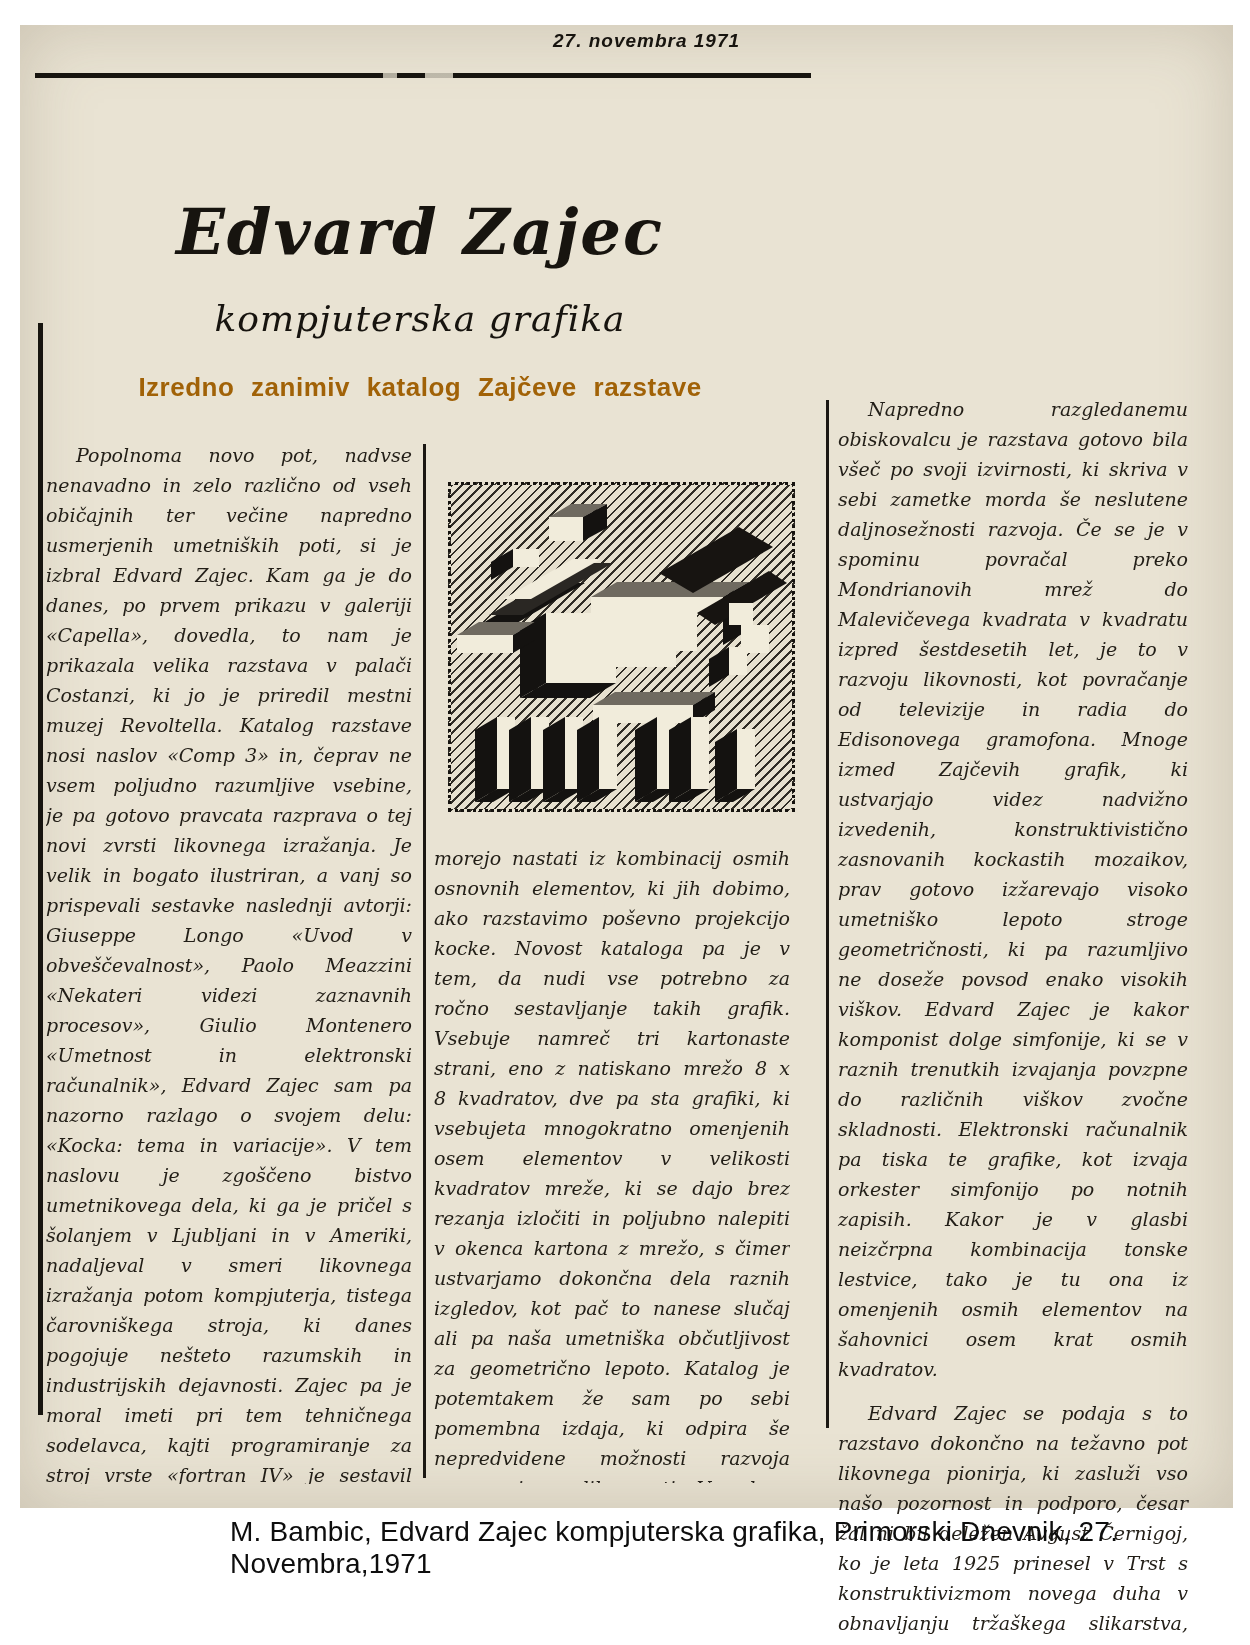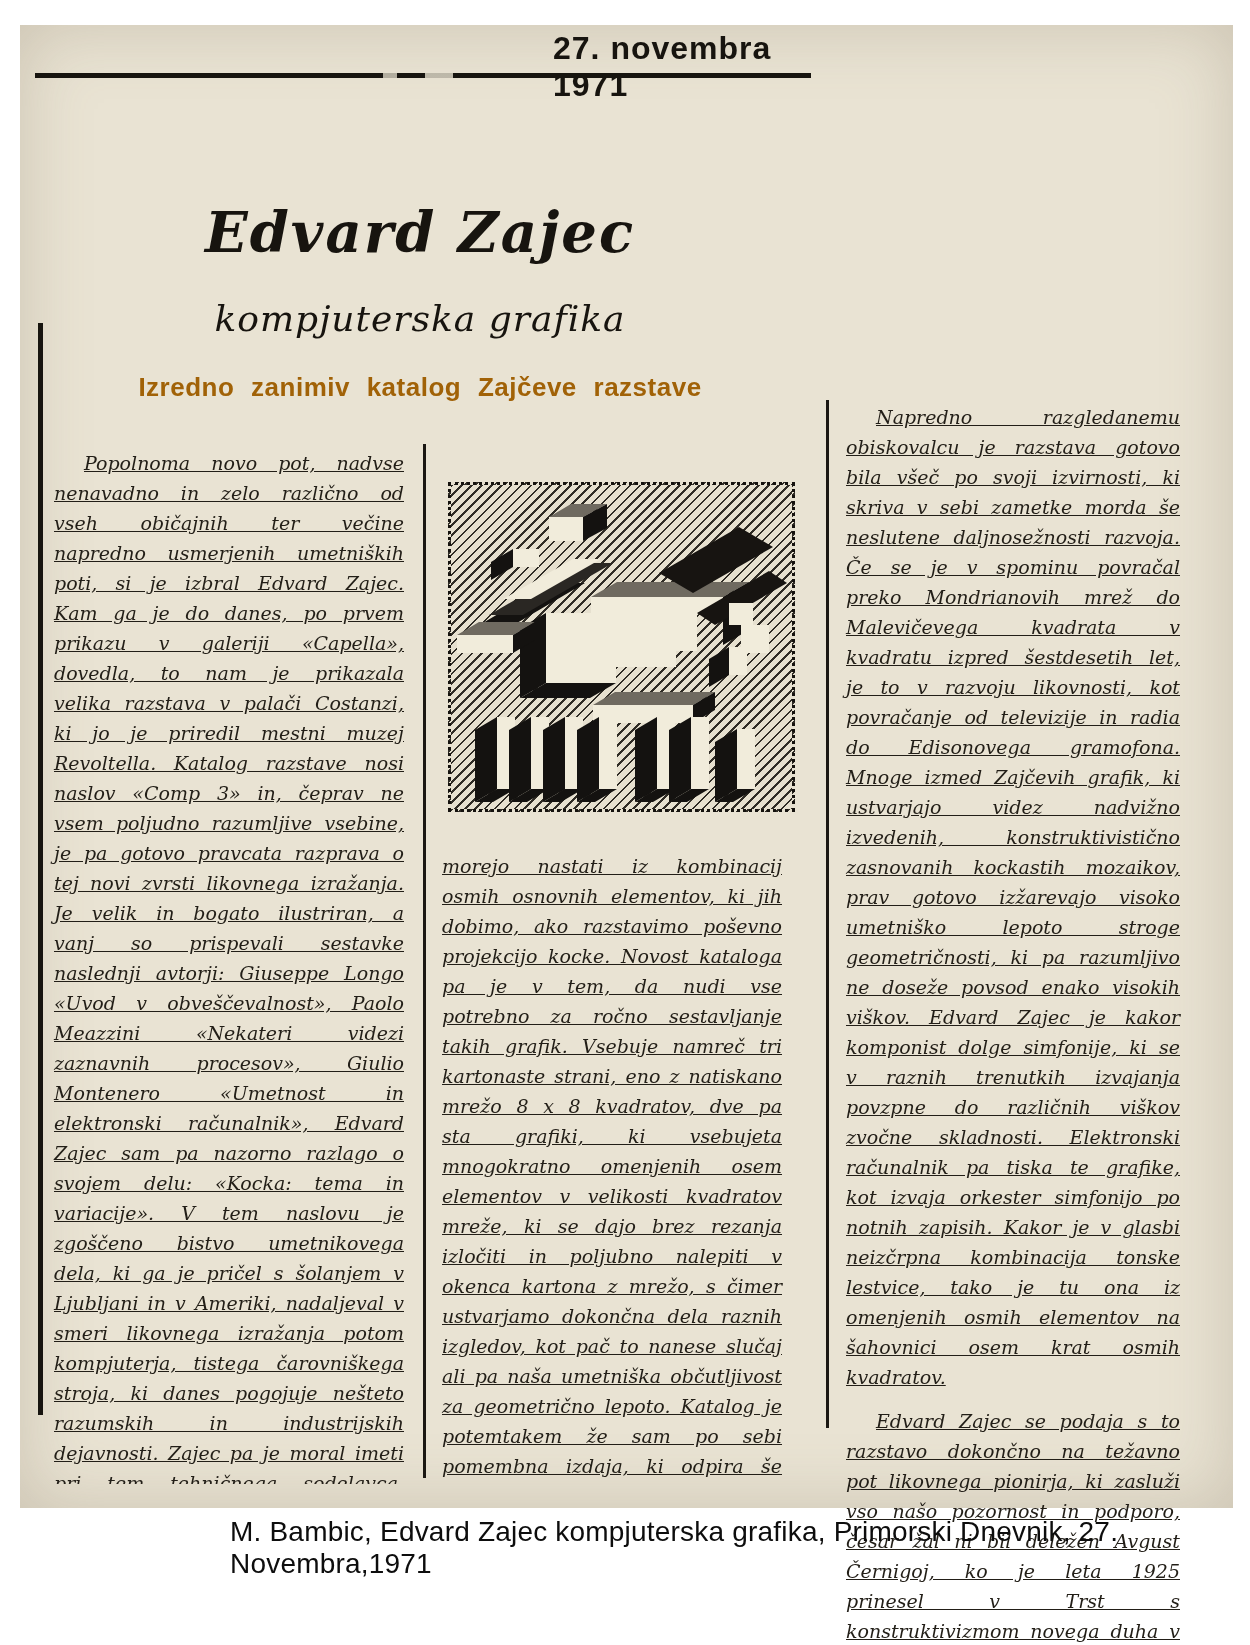--- a/index.html
+++ b/index.html
@@ -12,22 +12,23 @@
   }
   .page{position:absolute;inset:0;}
   .scan{
     position:absolute;left:20px;top:25px;width:1213px;height:1483px;
     background:#e9e3d3;
     box-shadow:inset 0 0 70px rgba(125,112,88,.28);
   }
   .date{
     position:absolute;left:553px;top:30px;width:260px;
     font-family:"Liberation Sans",sans-serif;
-    font-weight:bold;font-size:32px;color:#17140f;
+    font-weight:bold;font-size:19px;color:#17140f;
     letter-spacing:1px;
+    font-style:italic;
   }
   .rule-top{
     position:absolute;left:35px;top:73px;width:776px;height:5px;
     background:linear-gradient(90deg,
       #17140f 0 348px, rgba(23,20,15,.25) 348px 362px,
       #17140f 362px 390px, rgba(23,20,15,.2) 390px 418px,
       #17140f 418px 100%);
   }
   .rule-left{
     position:absolute;left:38px;top:323px;width:5px;height:1092px;
@@ -41,41 +42,41 @@
   }
   .section-box span{
     font-family:"Liberation Serif",serif;
     font-weight:bold;font-size:37px;color:#17140f;
     letter-spacing:11px;white-space:nowrap;
   }
   .headline1{
     position:absolute;left:60px;top:184px;width:720px;margin:0;
     text-align:center;
     font-family:"DejaVu Serif",serif;font-style:italic;font-weight:bold;
-    font-size:56px;line-height:96px;color:#17140f;letter-spacing:2px;
+    font-size:64px;line-height:96px;color:#17140f;letter-spacing:2px;
   }
   .headline2{
     position:absolute;left:60px;top:284px;width:720px;margin:0;
     text-align:center;
     font-family:"DejaVu Serif",serif;font-style:italic;font-weight:normal;
     font-size:36px;line-height:70px;color:#17140f;letter-spacing:1px;
   }
   .subhead{
     position:absolute;left:60px;top:372px;width:720px;
     text-align:center;
     font-family:"Liberation Sans",sans-serif;font-weight:bold;
     font-size:26px;color:#a16207;word-spacing:9px;letter-spacing:.5px;
   }
   .col{
     position:absolute;
     font-family:"DejaVu Serif",serif;font-style:italic;
     font-size:19px;line-height:30px;color:#221e17;
     text-align:justify;word-spacing:3px;
   }
-  .col p{margin:8px;text-decoration:underline;}
+  .col p{margin:0;}
   .col p.indent{text-indent:30px;}
   .col p + p{margin-top:14px;}
   .col1{left:46px;top:440px;width:366px;height:1044px;overflow:hidden;}
   .col2{left:434px;top:843px;width:356px;height:640px;overflow:hidden;}
   .col3{left:838px;top:394px;width:350px;}
   .vr1{position:absolute;left:423px;top:444px;width:3px;height:1034px;background:#1b1813;}
   .vr2{position:absolute;left:826px;top:400px;width:3px;height:1028px;background:#1b1813;}
   .artwork{
     position:absolute;left:448px;top:482px;width:341px;height:324px;
     border:3px dotted #15120e;

